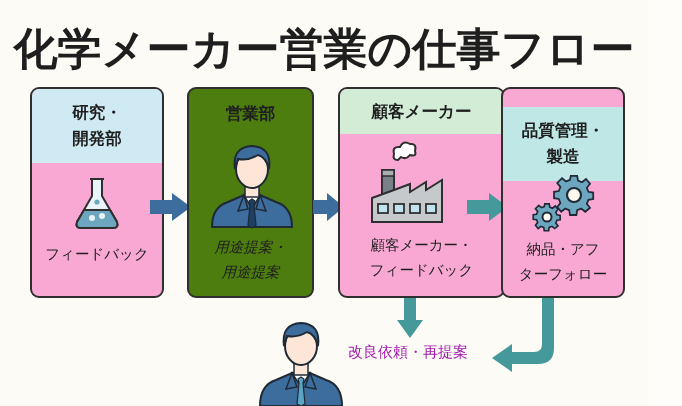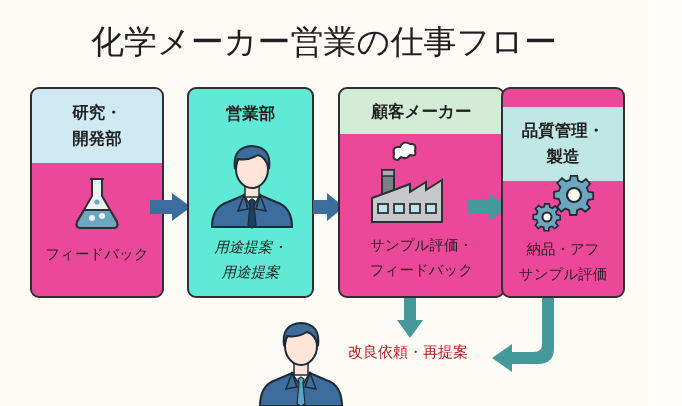--- a/index.html
+++ b/index.html
@@ -8,57 +8,57 @@
     background: #fdfbf6;
     font-family: "DejaVu Sans", "Liberation Sans", sans-serif;
     position: relative;
   }
   .right-strip {
     position: absolute; left: 648px; top: 0; width: 34px; height: 406px;
     background: #fefdf9;
   }
   .title {
     position: absolute; left: 0; top: 20px; width: 648px;
-    text-align: center; font-size: 33px; font-weight: normal; color: #1e1e1e;
+    text-align: center; font-size: 44px; font-weight: bold; color: #1e1e1e;
     letter-spacing: 0px;
   }
   .box {
     position: absolute; top: 87px; height: 211px;
     border: 2px solid #2f2f2f; border-radius: 9px;
-    background: #ec4899; overflow: hidden; box-sizing: border-box;
+    background: #f9a8d4; overflow: hidden; box-sizing: border-box;
   }
   .box .head {
     position: absolute; left: 0; top: 0; right: 0;
     display: flex; align-items: center; justify-content: center;
     text-align: center; font-weight: bold; color: #1e1e1e; font-size: 16.5px; line-height: 26px;
   }
   .box .desc {
     position: absolute; left: 0; right: 0; text-align: center;
     font-size: 14.5px; color: #1e1e1e; line-height: 25px;
   }
   .box .icon { position: absolute; }
   #box1 { left: 30px; width: 134px; }
   #box1 .head { height: 74px; background: #cfeaf3; }
   #box1 .icon { left: 41px; top: 87px; }
   #box1 .desc { top: 153px; }
-  #box2 { left: 187px; width: 127px; background: #5eead4; }
+  #box2 { left: 187px; width: 127px; background: #4d7c0f; }
   #box2 .head { height: 50px; }
   #box2 .icon { left: 19px; top: 50px; }
   #box2 .desc { top: 146px; font-style: italic; }
   #box3 { left: 338px; width: 167px; }
   #box3 .head { height: 45px; background: #d3ecd6; }
   #box3 .icon { left: 30px; top: 51px; }
   #box3 .desc { top: 144px; }
   #box4 { left: 501px; width: 124px; }
   #box4 .head { height: 74px; background: #bfe7e6; margin-top: 18px; }
   #box4 .icon { left: 27px; top: 84px; }
   #box4 .desc { top: 148px; }
   .arrow { position: absolute; }
   .feedback-label {
-    position: absolute; left: 348px; top: 343px; font-size: 15px; color: #b91c1c;
+    position: absolute; left: 348px; top: 343px; font-size: 15px; color: #a21caf;
   }
   .person-bottom { position: absolute; left: 258px; top: 315px; }
 </style>
 </head>
 <body>
 
 <div class="right-strip"></div>
 
 <div class="title">化学メーカー営業の仕事フロー</div>
 
@@ -123,21 +123,21 @@
       <rect x="12" y="30" width="12" height="34" fill="#7b8189" stroke="#2f2f2f" stroke-width="2"></rect>
       <rect x="12" y="30" width="12" height="6" fill="#a9adb2" stroke="#2f2f2f" stroke-width="1.5"></rect>
       <path d="M2 58 L24 50 L40 44 V52 L56 42 V50 L72 40 V82 H2 Z" fill="#c6c9cc" stroke="#2f2f2f" stroke-width="2"></path>
       <rect x="8" y="64" width="10" height="9" fill="#bfe3ef" stroke="#2f2f2f" stroke-width="1.8"></rect>
       <rect x="24" y="64" width="10" height="9" fill="#bfe3ef" stroke="#2f2f2f" stroke-width="1.8"></rect>
       <rect x="40" y="64" width="10" height="9" fill="#bfe3ef" stroke="#2f2f2f" stroke-width="1.8"></rect>
       <rect x="56" y="64" width="10" height="9" fill="#bfe3ef" stroke="#2f2f2f" stroke-width="1.8"></rect>
     </svg>
   </div>
   <div class="desc">
-    <span>サンプル評価・</span><br>
+    <span>顧客メーカー・</span><br>
     <span>フィードバック</span>
   </div>
 </div>
 
 <div class="arrow" style="left:467px; top:193px;">
   <svg width="42" height="28" viewBox="0 0 42 28">
       <path d="M0 7 H22 V0 L41 14 L22 28 V21 H0 Z" fill="#45999a"></path>
     </svg>
 </div>
 
@@ -152,21 +152,21 @@
         <circle cx="0" cy="0" r="7" fill="#fdf9ef" stroke="#1f2a36" stroke-width="2.2"></circle>
       </g>
       <g transform="translate(17,44)">
         <path d="M-4 -20 H4 L5 -14 L10 -12 L15 -16 L20 -10 L16 -5 L18 0 L24 1 V9 L18 10 L16 15 L20 20 L14 25 L9 21 L4 23 L3 29 H-5 L-6 23 L-11 21 L-16 25 L-21 19 L-17 14 L-19 9 L-25 8 V0 L-19 -1 L-17 -6 L-21 -11 L-15 -17 L-10 -13 L-5 -15 Z" transform="scale(0.55) translate(0,-4)" fill="#6ca7bf" stroke="#1f2a36" stroke-width="3"></path>
         <circle cx="0" cy="0" r="4.5" fill="#fdf9ef" stroke="#1f2a36" stroke-width="2"></circle>
       </g>
     </svg>
   </div>
   <div class="desc">
     <span>納品・アフ</span><br>
-    <span>サンプル評価</span>
+    <span>ターフォロー</span>
   </div>
 </div>
 
 <div class="arrow" style="left:396px; top:298px;">
   <svg width="28" height="42" viewBox="0 0 28 42">
       <path d="M8 0 H20 V22 H27 L14 40 L1 22 H8 Z" fill="#45999a"></path>
     </svg>
 </div>
 
 <div class="arrow" style="left:490px; top:298px;">

